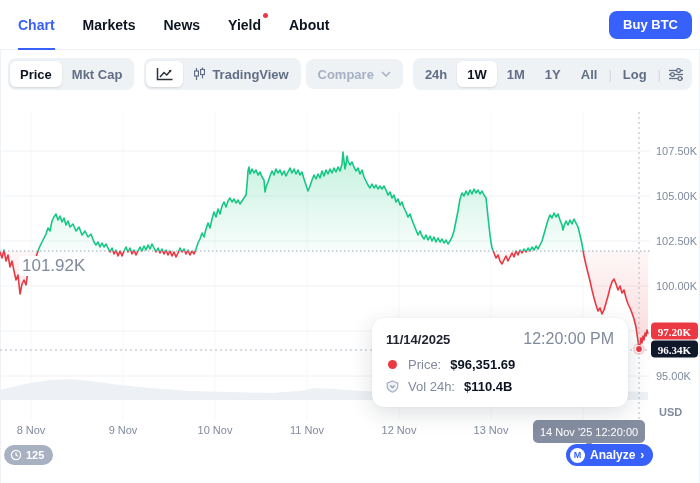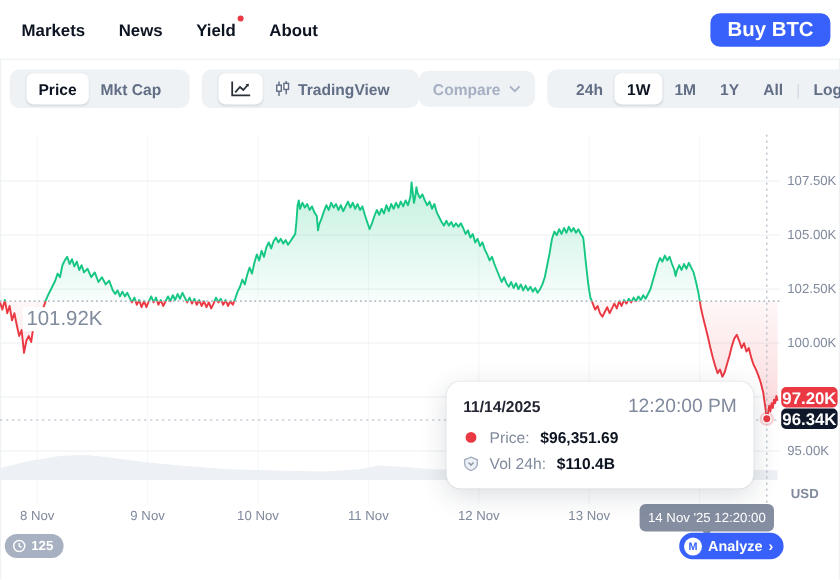--- a/index.html
+++ b/index.html
@@ -8,42 +8,42 @@
   .side-borders{position:absolute;top:50px;bottom:0;left:0;right:0;
                 border-left:1px solid #eff2f5;border-right:1px solid #eff2f5;pointer-events:none;}
 
   
   .nav{position:absolute;top:0;left:0;right:0;height:50px;display:flex;align-items:center;
        padding:0 8px 0 18px;border-bottom:1px solid #eff2f5;gap:28px;box-sizing:border-box;background:#fff;z-index:6;}
   .nav-item{font-size:14px;font-weight:600;color:#0d1421;height:50px;display:flex;align-items:center;
             position:relative;cursor:pointer;white-space:nowrap;}
   .nav-item.active{color:#3861fb;box-shadow:inset 0 -2px 0 #3861fb;}
   .nav-dot{position:absolute;top:13px;right:-7px;width:5px;height:5px;border-radius:50%;background:#ea3943;}
-  .buy-btn{margin-left:auto;background:#3861fb;color:#fff;font-size:17px;font-weight:700;height:28px;
+  .buy-btn{margin-left:auto;background:#3861fb;color:#fff;font-size:13px;font-weight:700;height:28px;
            padding:0 14px;border-radius:8px;border:none;display:flex;align-items:center;cursor:pointer;
            font-family:"Liberation Sans",sans-serif;}
 
   
   .toolbar{position:absolute;top:58px;left:8px;right:8px;height:32px;display:flex;align-items:center;z-index:6;}
-  .seg{background:#eff2f5;border-radius:8px;padding:14px;display:flex;align-items:center;height:32px;box-sizing:border-box;}
+  .seg{background:#eff2f5;border-radius:8px;padding:2px;display:flex;align-items:center;height:32px;box-sizing:border-box;}
   .seg-item{height:26px;display:flex;align-items:center;padding:0 10px;border-radius:6px;font-size:13px;
             font-weight:600;color:#616e85;cursor:pointer;gap:6px;white-space:nowrap;}
   .seg-item.active{background:#fff;color:#0d1421;font-weight:700;box-shadow:0 1px 2px rgba(13,20,33,.12);}
   .ml10{margin-left:10px;}
   .compare{margin-left:auto;background:#eff2f5;border-radius:8px;height:30px;display:flex;align-items:center;
            gap:7px;padding:0 12px;font-size:13px;font-weight:600;color:#a6b0c3;cursor:pointer;}
   .range-sep{color:#d3d9e2;font-size:13px;padding:0 1px;}
 
   
   #chart-svg{position:absolute;left:0;top:100px;z-index:1;}
   .ref-label{position:absolute;left:19px;top:244px;font-size:17px;color:#808a9d;background:#fff;
              padding:0 3px;z-index:2;margin-top:12px;}
   .ytick{position:absolute;left:656px;transform:translateY(-50%);font-size:11px;color:#808a9d;z-index:2;white-space:nowrap;}
-  .ybadge{position:absolute;left:651px;width:47px;height:17px;border-radius:4px;color:#fff;font-size:14px;
-          font-weight:700;display:flex;align-items:center;justify-content:center;transform:translateY(-50%);z-index:3;}
+  .ybadge{position:absolute;left:651px;width:47px;height:17px;border-radius:4px;color:#fff;font-size:11px;
+          font-weight:700;display:flex;align-items:center;justify-content:center;transform:translateY(-50%);z-index:3;font-family:Liberation Serif, serif;}
   .ybadge.red{background:#ea3943;}
   .ybadge.gray{background:#0f172a;}
   .usd-label{position:absolute;left:659px;top:406px;font-size:11px;font-weight:700;color:#808a9d;z-index:2;}
   .xtick{position:absolute;top:424px;transform:translateX(-50%);font-size:11px;color:#808a9d;z-index:2;white-space:nowrap;}
   .xbadge{position:absolute;left:533px;top:420px;height:23px;padding:0 7px;background:#848ea0;border-radius:5px;
           color:#fff;font-size:11px;display:flex;align-items:center;z-index:3;white-space:nowrap;}
   .xbadge:after{content:"";position:absolute;left:50%;bottom:-4px;margin-left:-4px;
                 border:4px solid transparent;border-top:5px solid #848ea0;border-bottom:none;}
 
   
@@ -68,20 +68,23 @@
                font-weight:600;z-index:6;cursor:pointer;border:none;font-family:"Liberation Sans",sans-serif;}
   .analyze-logo{width:15px;height:15px;border-radius:50%;background:#fff;color:#3861fb;font-size:9px;
                 font-weight:700;display:flex;align-items:center;justify-content:center;}
 </style>
 </head>
 <body>
 
 <div class="stage">
 
   <div class="nav">
+    <div class="nav-item active">
+        <span>Chart</span>
+      </div>
     <div class="nav-item">
         <span>Markets</span>
       </div>
     <div class="nav-item">
         <span>News</span>
       </div>
     <div class="nav-item">
         <span>Yield</span>
         <span class="nav-dot"></span>
       </div>

